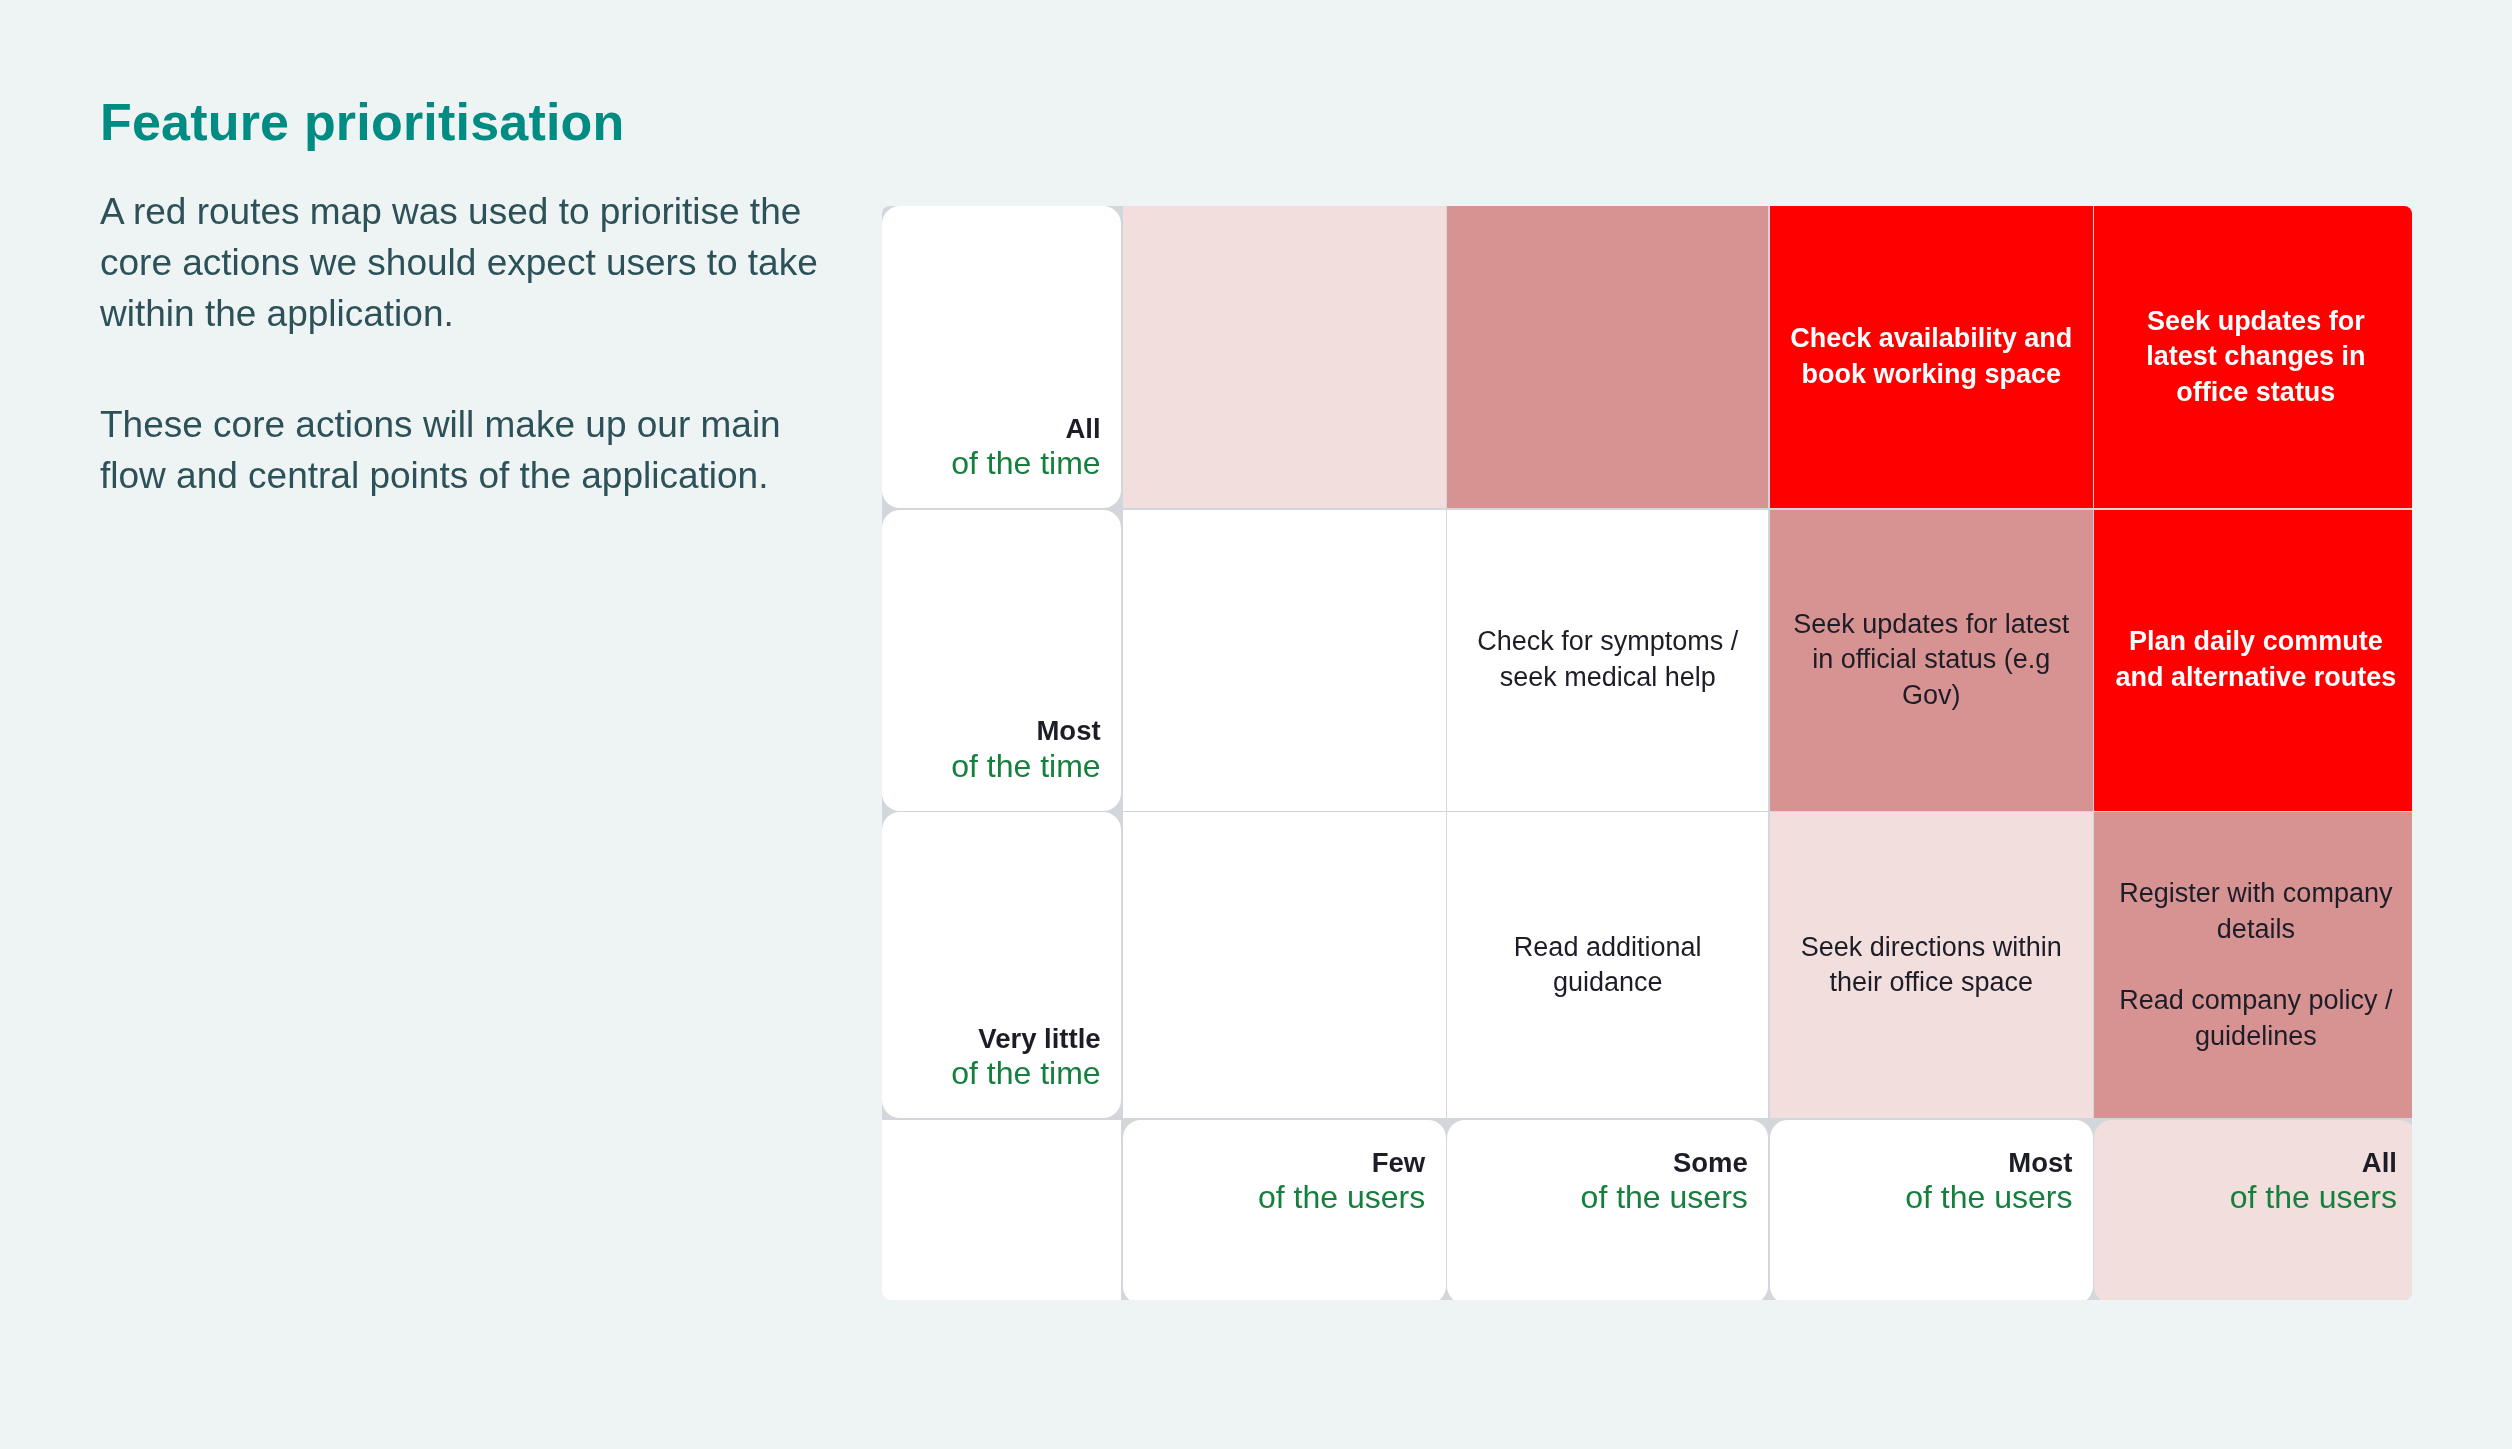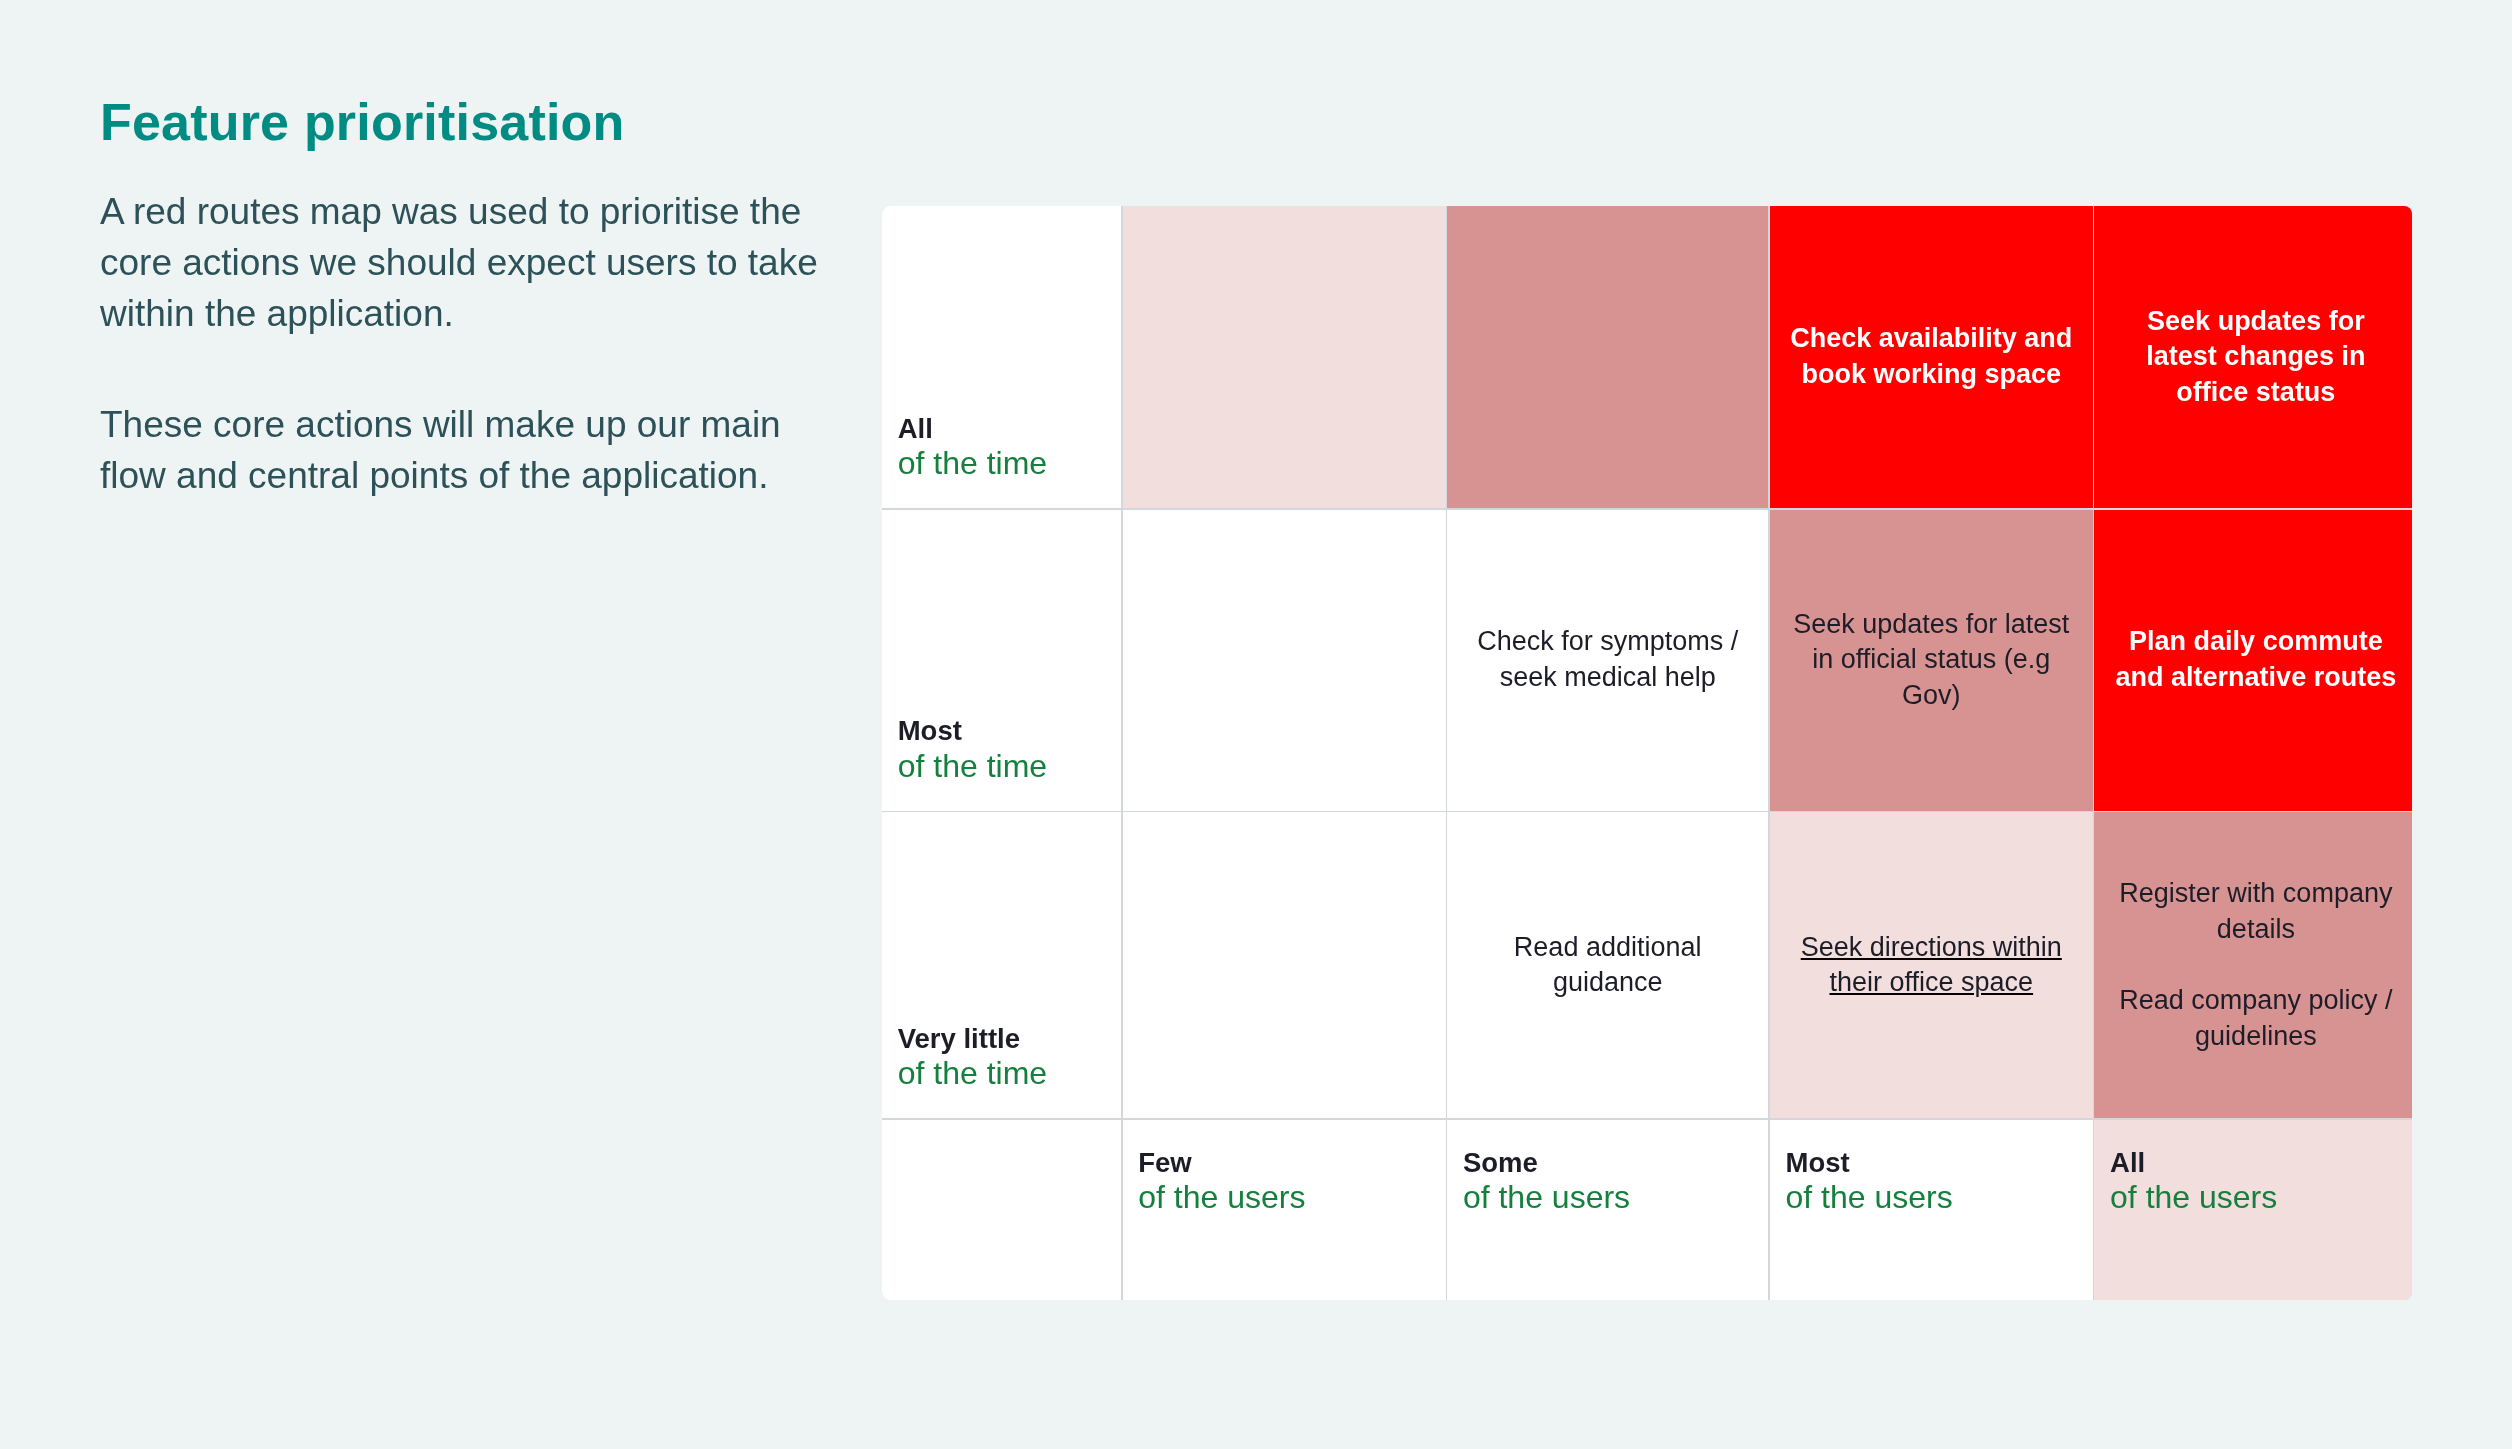--- a/index.html
+++ b/index.html
@@ -66,21 +66,21 @@
     align-items: center;
     justify-content: center;
     text-align: center;
     padding: 7.9px 17.3px;
     box-sizing: border-box;
     font-stretch: condensed;
   }
 
   
   .cell.shade-none  { background: #ffffff; justify-content: flex-end; }
-  .cell.shade-light { background: #f2dedd; text-decoration: underline; }
+  .cell.shade-light { background: #f2dedd; }
   .cell.shade-mid   { background: #d79292; }
   .cell.shade-hot   { background: #ff0000; }
 
   .cell-text {
     font-size: 27px;
     line-height: 1.32;
     color: #1d1d28;
     font-weight: 400;
     white-space: pre-line;
   }
@@ -88,25 +88,26 @@
     color: #ffffff;
     font-weight: bold;
   }
 
   
   .axis-cell {
     background: #ffffff;
     display: flex;
     flex-direction: column;
     justify-content: flex-end;
-    align-items: flex-start;
+    align-items: flex-end;
     text-align: right;
     padding: 0 20.4px 23.6px 15.7px;
     box-sizing: border-box;
     font-stretch: condensed;
+    border-radius: 18px;
   }
   .axis-cell.row-axis {
     justify-content: flex-end;
     padding-bottom: 25px;
   }
   .axis-cell.col-axis {
     justify-content: flex-start;
     padding-top: 27px;
   }
   .axis-cell.col-axis.tinted { background: #f2dedd; }

